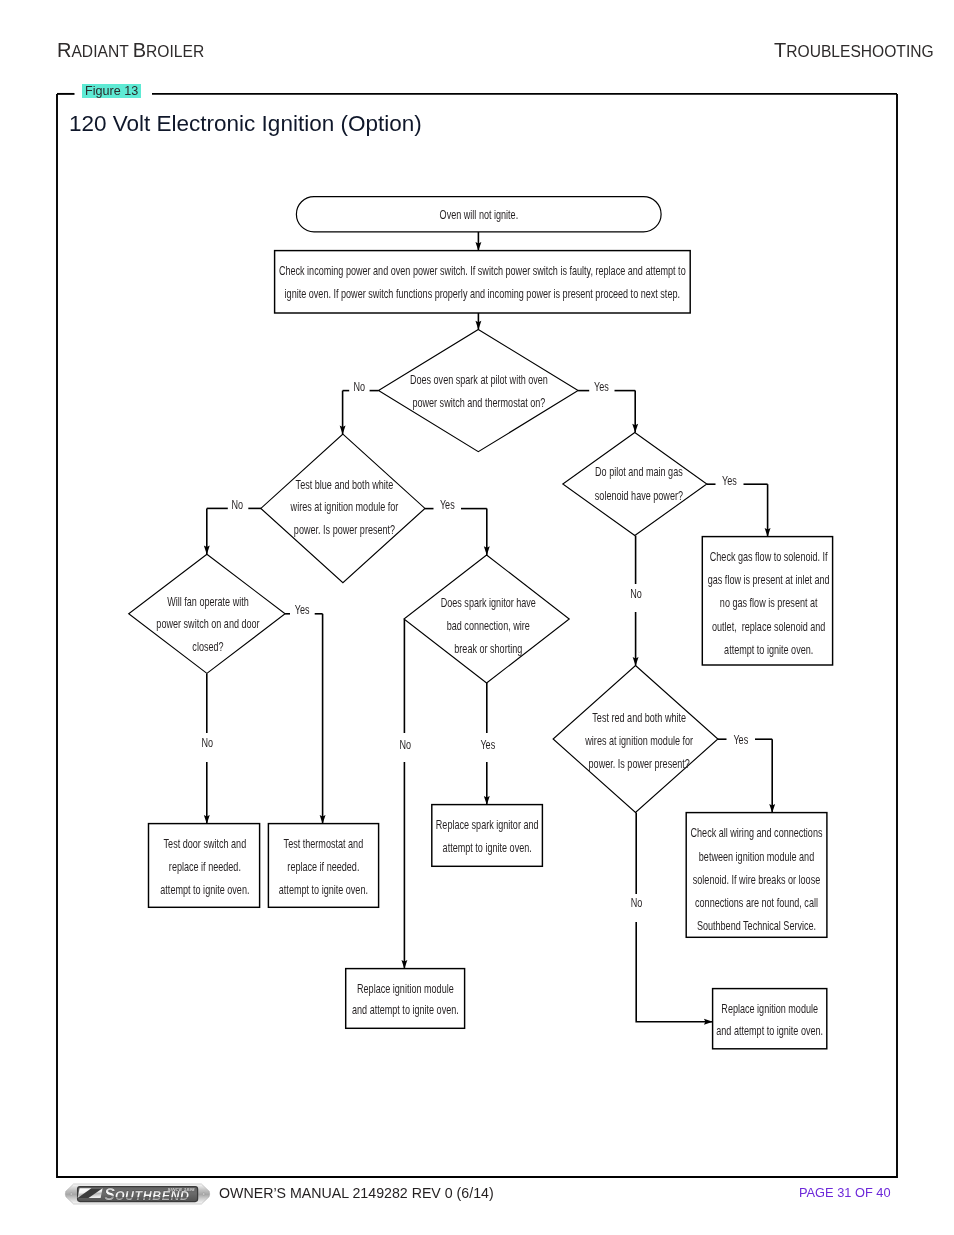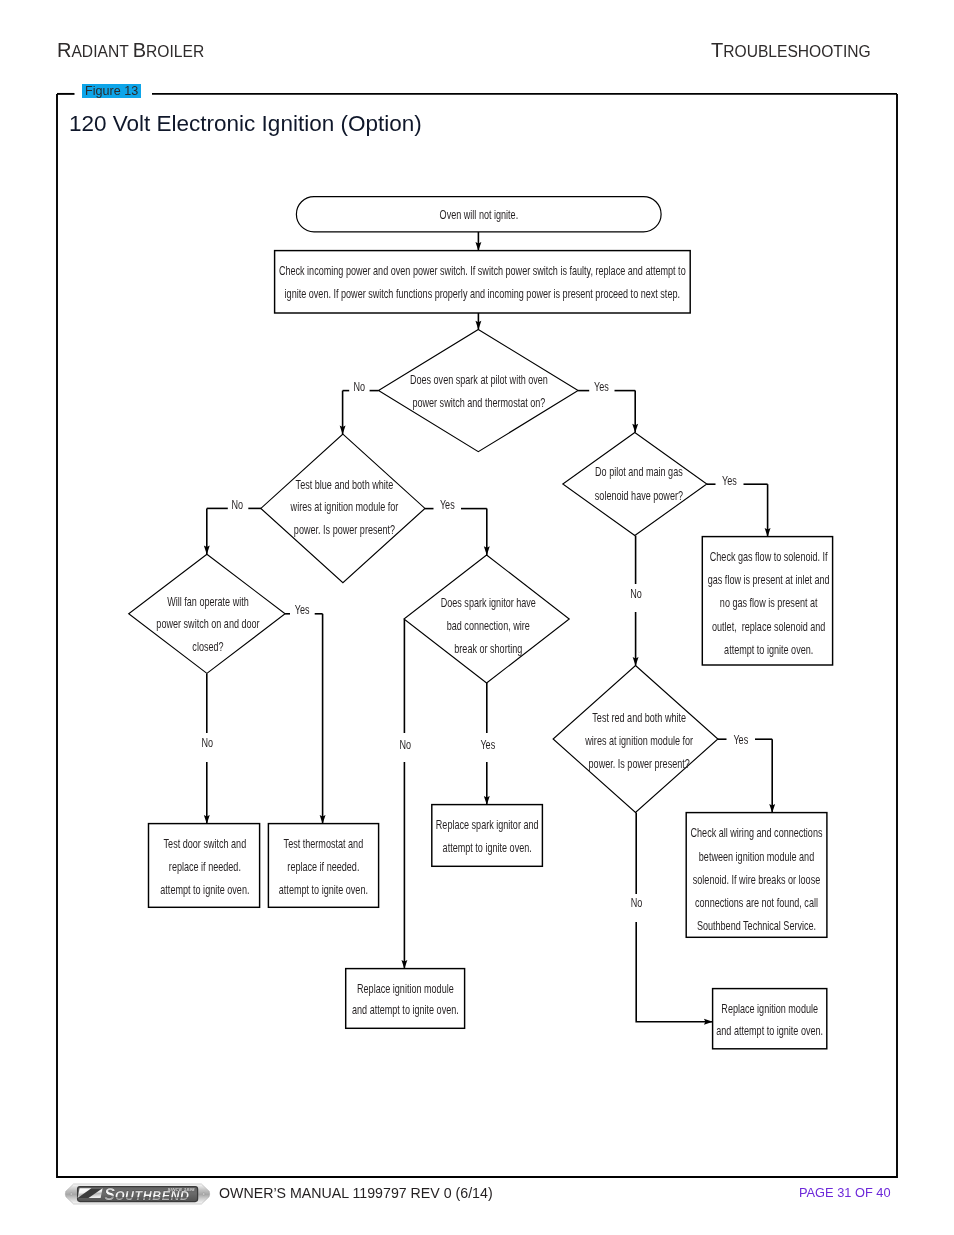--- a/index.html
+++ b/index.html
@@ -5,26 +5,26 @@
 <style>
 html,body{margin:0;padding:0;background:#ffffff;}
 body{width:954px;height:1235px;position:relative;
      font-family:"Liberation Sans",sans-serif;color:#231f20;}
 .page{position:absolute;left:0;top:0;width:954px;height:1235px;overflow:hidden;background:#ffffff;}
 
 
 .hdr{position:absolute;top:40px;font-size:20px;line-height:20px;color:#2e2b2b;white-space:nowrap;}
 .hdr .sc{font-size:15.6px;}
 #hdr-left{left:57px;}
-#hdr-right{left:711px;}
+#hdr-right{left:774px;}
 
 
 #frame-svg{position:absolute;left:0;top:0;width:954px;height:1235px;}
 .fig-label{position:absolute;left:82px;top:84px;font-size:12.6px;line-height:14px;color:#2b2b2b;
-           background:#0ea5e9;padding:0 3px;}
+           background:#5eead4;padding:0 3px;}
 .fig-title{position:absolute;left:69px;top:112px;font-size:22.5px;line-height:24px;color:#0f172a;}
 
 
 #logo-wrap{position:absolute;left:64px;top:1183px;width:147px;height:22px;}
 #logo{display:block;}
 .foot-text{position:absolute;left:219px;top:1186px;font-size:14.2px;line-height:15px;color:#231f20;white-space:nowrap;}
 .foot-page{position:absolute;left:799px;top:1186px;font-size:12.8px;line-height:14px;color:#6d28d9;white-space:nowrap;}
 
 
 #flow{position:absolute;left:0;top:0;width:954px;height:1235px;}
@@ -230,16 +230,16 @@
         <path d="M15.6 5.3 H38.6 L36.6 15.1 H13.6 Z" fill="url(#lgSlash)"></path>
         <path d="M27.4 5.3 H38.6 L24.5 15.1 H13.6 Z" fill="#3c3c3c"></path>
       </g>
       <g fill="url(#lgChrome)" stroke="#3a3a3a" stroke-width="0.5" paint-order="stroke" font-family="Liberation Sans, sans-serif" font-weight="bold" font-style="italic">
         <text x="40.2" y="17.2" font-size="16.0">S</text>
         <text x="50.9" y="17.2" font-size="12.3" letter-spacing="0.62">OUTHBEND</text>
       </g>
       <text x="130.8" y="8.1" font-family="Liberation Sans, sans-serif" font-size="4.4" font-weight="bold" font-style="italic" text-anchor="end" fill="#d6d6d6" letter-spacing="0.3">SINCE 1898</text>
     </svg>
   </div>
-  <div class="foot-text">OWNER’S MANUAL 1199797 REV 0 (6/14)</div>
+  <div class="foot-text">OWNER’S MANUAL 2149282 REV 0 (6/14)</div>
   <div class="foot-page">PAGE 31 OF 40</div>
 
 </div>
 
 </body></html>

